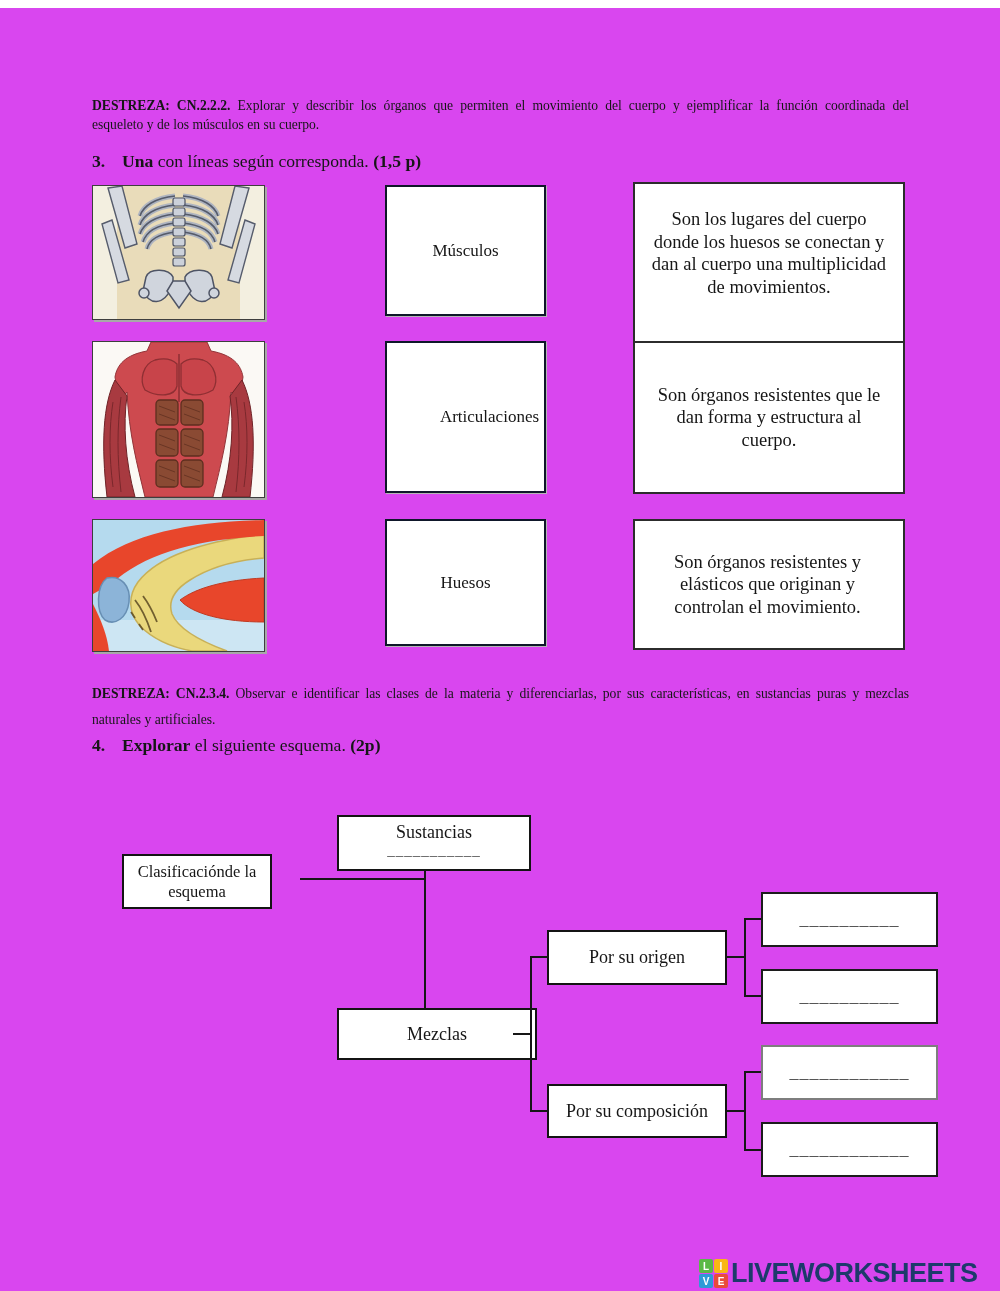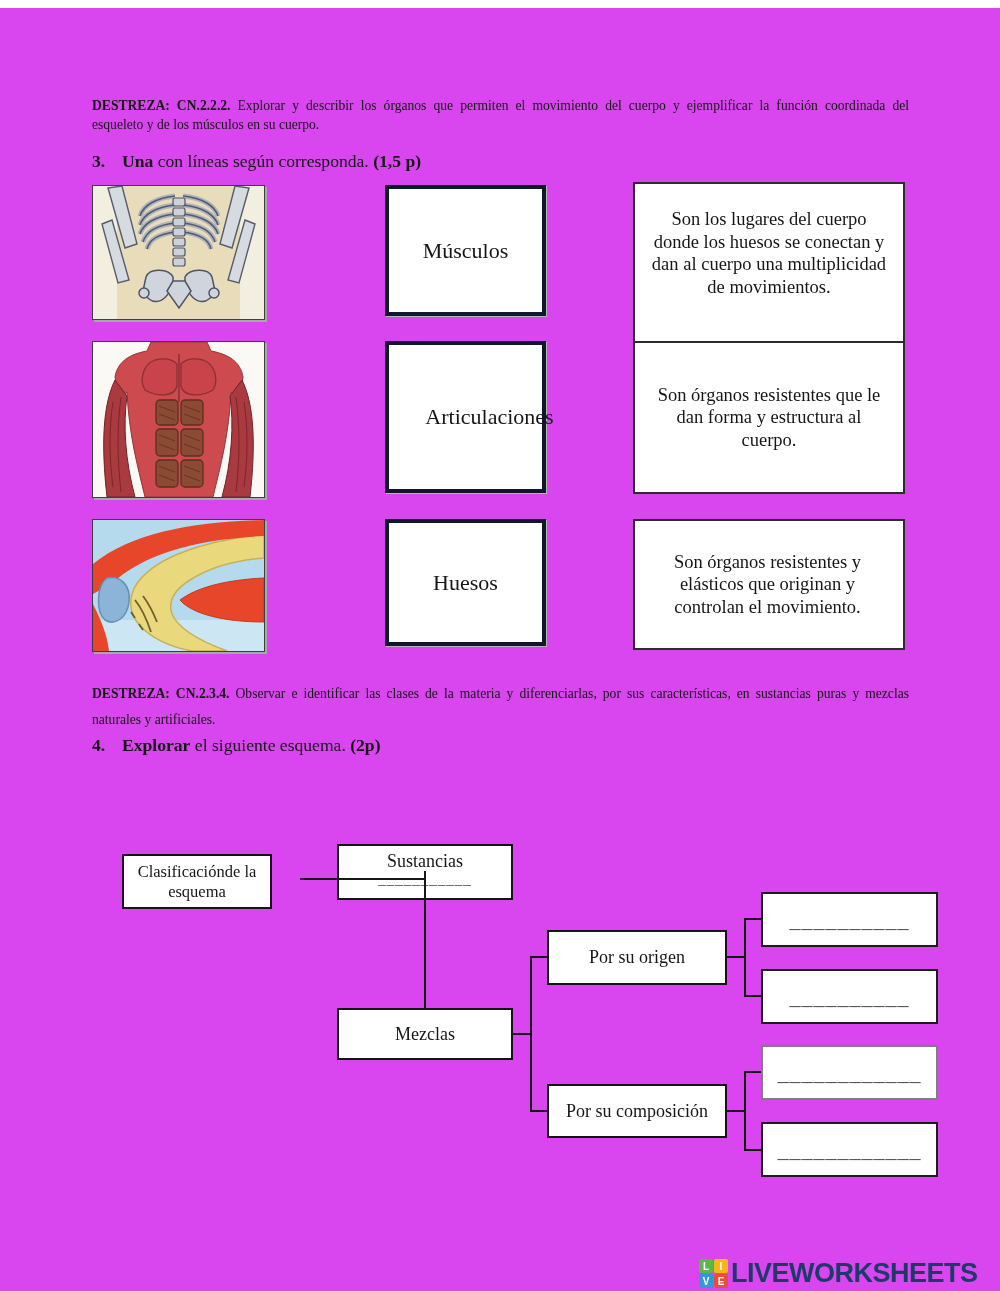--- a/index.html
+++ b/index.html
@@ -21,52 +21,52 @@
   .qh .lead,.qh .pts{font-weight:bold;}
 
   
   .imgbox{position:absolute;left:92px;width:171px;background:#fff;border:1px solid #3e3e3e;
           box-shadow:2px 2px 0 #a8a8a8;}
   #img1{top:177px;height:133px;}
   #img2{top:333px;height:155px;}
   #img3{top:511px;height:131px;}
   .imgbox svg{display:block;width:100%;height:100%;}
 
-  .termbox{position:absolute;left:385px;width:161px;border:4px solid #0f172a;background:#fff;
-           display:flex;align-items:center;justify-content:center;font-size:22px;
+  .termbox{position:absolute;left:385px;width:161px;border:2px solid #0f172a;background:#fff;
+           display:flex;align-items:center;justify-content:center;font-size:17px;
            box-shadow:1px 1px 0 #b5b5b5;box-sizing:border-box;}
   #term1{top:177px;height:131px;}
   #term2{top:333px;height:152px;padding-left:48px;}
   #term3{top:511px;height:127px;}
 
   .descbox{position:absolute;left:633px;width:272px;border:2px solid #2c2c2c;background:#fff;
            display:flex;align-items:center;justify-content:center;text-align:center;
            font-size:18.5px;line-height:22.5px;padding:4px 15px;box-sizing:border-box;}
   #desc1{top:174px;height:163px;align-items:flex-start;padding-top:24px;}
   #desc2{top:333px;height:153px;}
   #desc3{top:511px;height:131px;padding-left:12px;}
 
   
   .dbox{position:absolute;background:#fff;border:2px solid #141414;display:flex;flex-direction:column;
         align-items:center;justify-content:center;text-align:center;font-size:18px;line-height:21px;
         box-sizing:border-box;}
   #box-clasif{left:122px;top:846px;width:150px;height:55px;font-size:16.5px;line-height:20px;}
-  #box-sust{left:337px;top:836px;width:176px;height:56px;justify-content:flex-start;padding-top:5px;font-family:Liberation Serif, serif;}
-  #box-mezclas{left:337px;top:1000px;width:176px;height:52px;}
+  #box-sust{left:337px;top:807px;width:194px;height:56px;justify-content:flex-start;padding-top:5px;font-family:Liberation Serif, serif;}
+  #box-mezclas{left:337px;top:1000px;width:200px;height:52px;}
   #box-origen{left:547px;top:922px;width:180px;height:55px;}
   #box-comp{left:547px;top:1076px;width:180px;height:54px;}
 
   .blankbox{position:absolute;left:761px;width:177px;height:55px;background:#fff;
             border:2px solid #1c1c1c;display:flex;align-items:center;justify-content:center;
             box-sizing:border-box;}
   #blank1{top:884px;}
   #blank2{top:961px;}
   #blank3{top:1037px;border-color:#7e7e7e;}
   #blank4{top:1114px;}
-  .blanktext{color:#4f4f4f;font-size:22px;letter-spacing:1px;}
+  .blanktext{color:#4f4f4f;font-size:18px;letter-spacing:1px;}
   .sust-blank{color:#3f3f3f;font-size:15px;letter-spacing:1px;margin-top:-3px;}
 
   .cline{position:absolute;background:#161616;}
 
   
   #footer-logo{position:absolute;left:699px;top:1250px;display:flex;align-items:center;gap:3px;}
   .tiles{display:grid;grid-template-columns:14px 14px;grid-template-rows:14px 14px;gap:1px;}
   .tile{display:flex;align-items:center;justify-content:center;color:#fff;
         font-family:"Liberation Sans",sans-serif;font-weight:bold;font-size:10px;border-radius:2px;}
   .brand{font-family:"Liberation Sans",sans-serif;font-weight:bold;font-size:27px;letter-spacing:-0.5px;}

